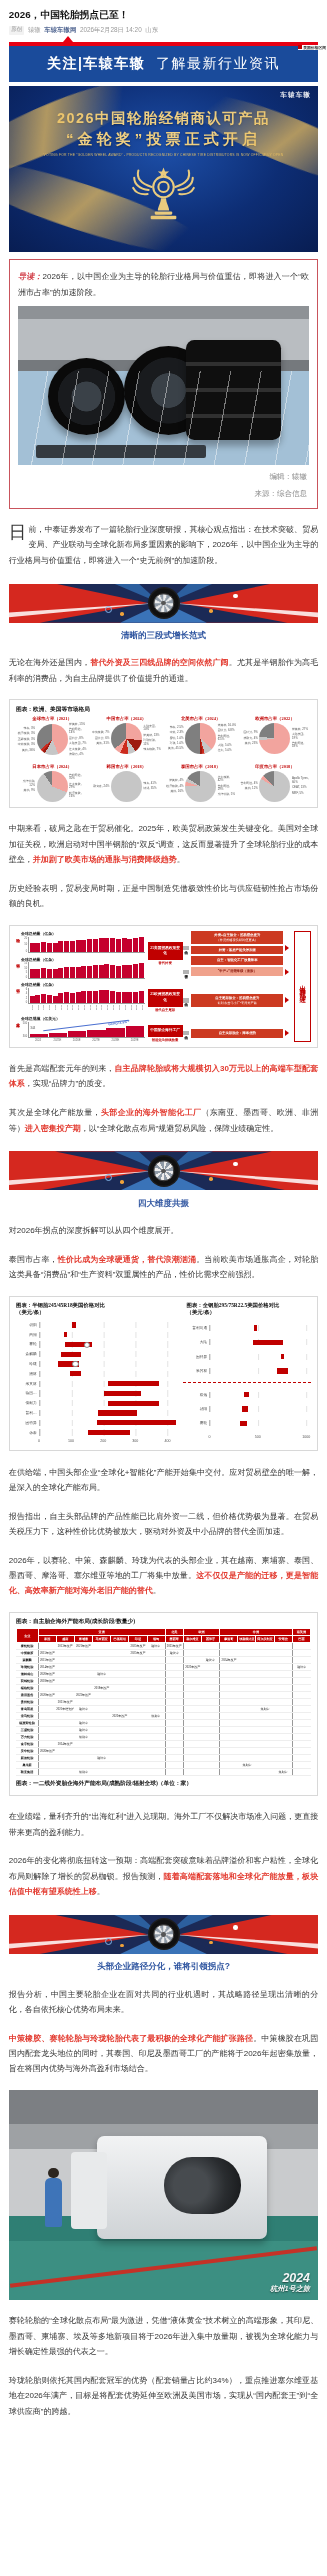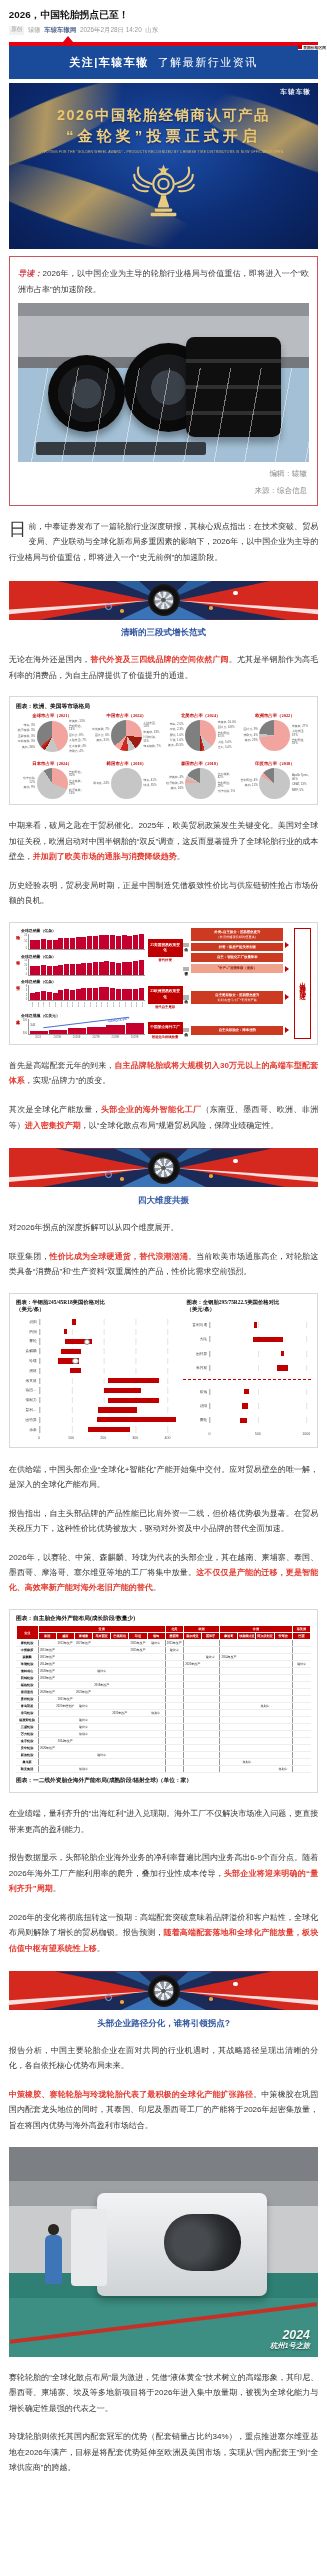--- a/index.html
+++ b/index.html
@@ -9,21 +9,21 @@
   
   h1.title{font-size:9.8px;line-height:1.35;font-weight:bold;color:#151515;margin:8.2px 0 4.1px;}
   .meta{font-size:6.4px;color:#9a9a9a;display:flex;align-items:center;gap:3.6px;margin:0 0 7.2px;}
   .meta .badge{background:#f2f2f2;color:#9a9a9a;padding:0.5px 2.1px;border-radius:1px;font-size:5.7px;}
   .meta a{color:#576b95;text-decoration:none;font-weight:600;}
   
   .follow{margin:5.2px 0 0;cursor:pointer;}
   .follow .redbar{height:4.6px;background:#e60012;position:relative;}
   .follow .redbar .tri{position:absolute;top:-5.7px;left:54px;width:0;height:0;
      border-left:5.7px solid transparent;border-right:5.7px solid transparent;border-bottom:6.2px solid #e60012;}
-  .follow .blue{background:#1a4b9b;color:#fff;text-align:center;padding:8.8px 0;font-size:11px;letter-spacing:1.5px;}
+  .follow .blue{background:#1a4b9b;color:#fff;text-align:center;padding:8.8px 0;font-size:14px;letter-spacing:1.5px;}
   .follow .blue b{letter-spacing:1.5px;}
   
   .hero{position:relative;height:166px;margin-top:4.1px;overflow:hidden;text-align:center;color:#eecf83;
      background:radial-gradient(ellipse at 50% 38%,#1d4fa8 0%,#0d2d74 55%,#081d52 100%);}
   .hero .ribbon{position:absolute;width:216px;height:46px;border-radius:50%;
      background:linear-gradient(120deg,transparent 15%,rgba(232,188,92,.75) 50%,transparent 85%);filter:blur(0.5px);}
   .hero .r1{left:-72px;top:20.6px;transform:rotate(-24deg);}
   .hero .r2{left:-62px;top:98px;transform:rotate(18deg);width:268px;}
   .hero .r3{right:-77px;top:31px;transform:rotate(22deg);}
   .hero .logo{position:absolute;top:5.2px;right:7.2px;color:#fff;font-weight:bold;font-size:6.7px;letter-spacing:1px;opacity:.92;}
@@ -609,21 +609,21 @@
           <span class="dot d1"></span>
           <span class="dot d2"></span>
           <span class="dot d3"></span>
           <span class="dot d4"></span>
           <span class="tire">
             <span class="hub"></span>
           </span>
         </div>
         <h2 class="sechead">四大维度共振</h2>
         <p class="para"><span>对2026年拐点的深度拆解可以从四个维度展开。</span></p>
-        <p class="para"><span>联亚集团，</span><span class="red">性价比成为全球硬通货，替代浪潮汹涌</span><span>。当前欧美市场通胀高企，对轮胎这类具备“消费品”和“生产资料”双重属性的产品，性价比需求空前强烈。</span></p>
+        <p class="para"><span>泰国市占率，</span><span class="red">性价比成为全球硬通货，替代浪潮汹涌</span><span>。当前欧美市场通胀高企，对轮胎这类具备“消费品”和“生产资料”双重属性的产品，性价比需求空前强烈。</span></p>
         <div class="figure pricefig">
           <div class="panels">
             <div class="ppanel pl">
               <div class="ptitle">图表：半钢胎245/45R18美国价格对比<br>（美元/条）</div>
               <div class="prow">
                 <div class="plabel">朝阳</div>
                 <div class="ptrack" style="background: linear-gradient(to right, rgb(227, 227, 227) 0.5px, transparent 0.5px) 0px 0px / 22.7273% 100% repeat-x;">
                   <div class="pbar" style="left: 22.7273%; width: 2.95455%;"></div>
                 </div>
               </div>
@@ -1151,21 +1151,20 @@
                 <td></td>
                 <td></td>
                 <td>规划中</td>
                 <td class="gs"></td>
               </tr>
             </tbody>
           </table>
           <div class="figcap cap2">图表：一二线外资胎企海外产能布局(成熟阶段/辐射全球)（单位：家）</div>
         </div>
         <p class="para"><span>在业绩端，量利齐升的“出海红利”进入兑现期。海外工厂不仅解决市场准入问题，更直接带来更高的盈利能力。</span></p>
-        <p class="para"><span>报告数据显示，头部轮胎企业海外业务的净利率普遍比国内业务高出6-9个百分点。随着2026年海外工厂产能利用率的爬升，叠加行业性成本传导，</span><span class="red">头部企业将迎来明确的“量利齐升”周期</span><span>。</span></p>
         <p class="para"><span>2026年的变化将彻底扭转这一预期：高端配套突破意味着品牌溢价和客户粘性，全球化布局则解除了增长的贸易枷锁。报告预测，</span><span class="red">随着高端配套落地和全球化产能放量，板块估值中枢有望系统性上移</span><span>。</span></p>
         <div class="divider">
           <span class="w nt"></span>
           <span class="w nb"></span>
           <span class="w bl"></span>
           <span class="w br"></span>
           <span class="w bll"></span>
           <span class="w wr"></span>
           <span class="w wr2"></span>
           <span class="dot d1"></span>

